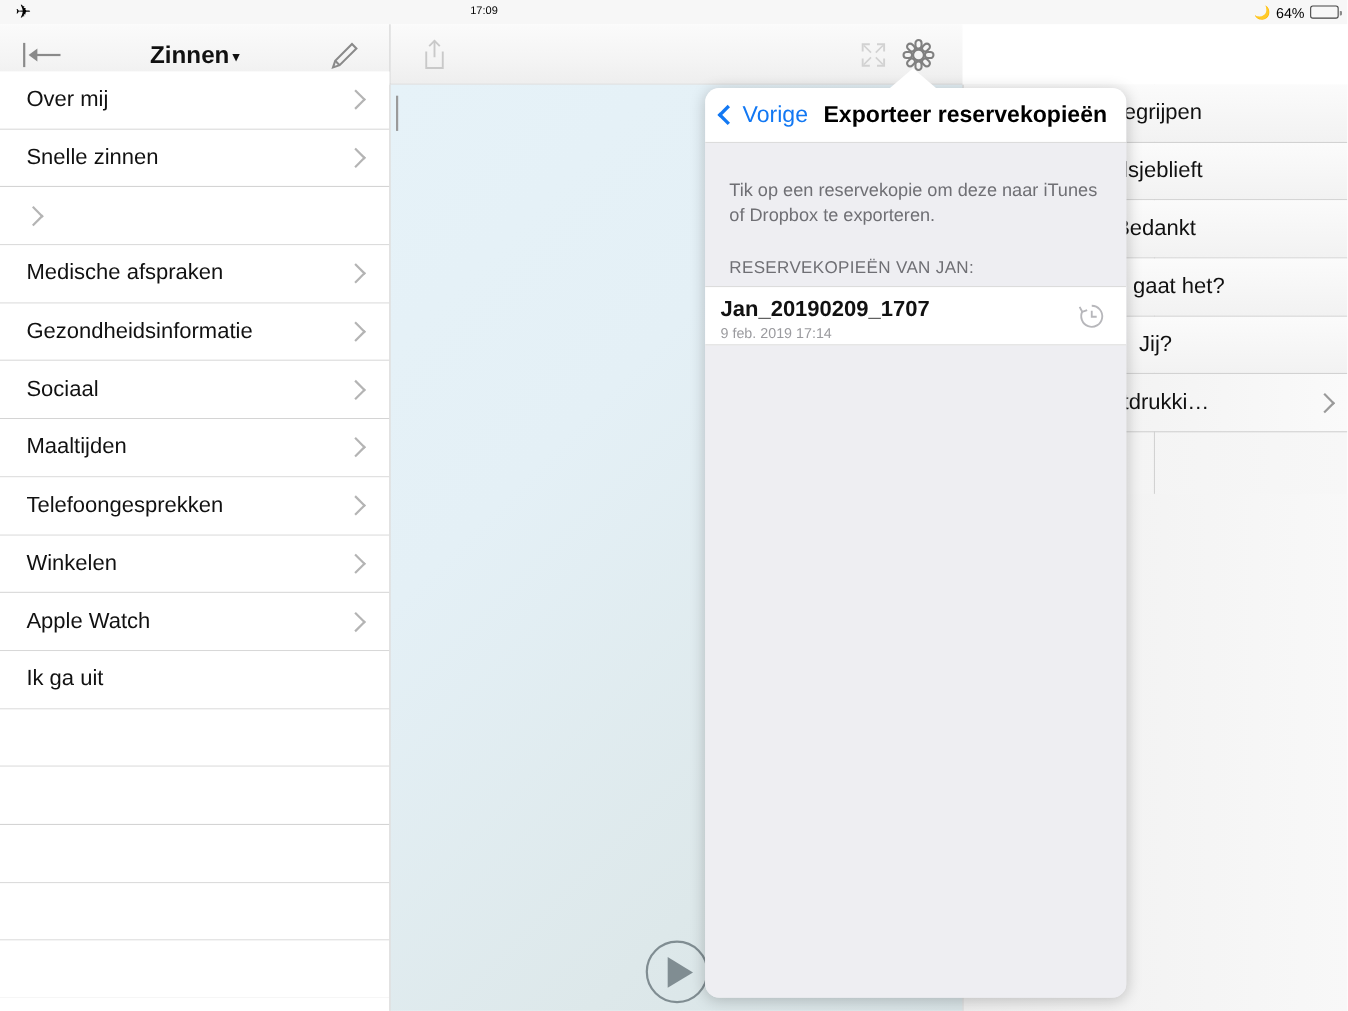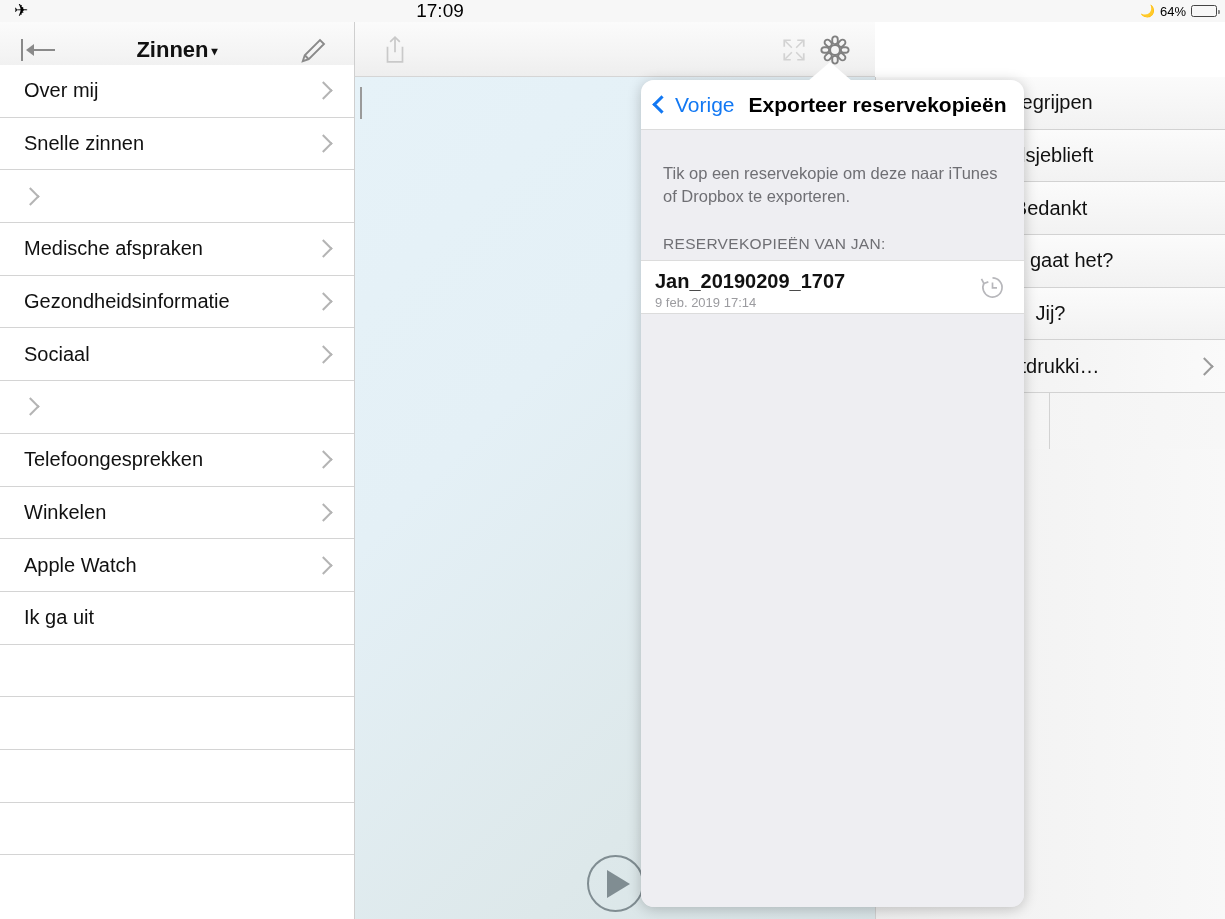--- a/index.html
+++ b/index.html
@@ -13,21 +13,21 @@
   
   .statusbar {
     position: absolute; top: 0; left: 0; width: 1225px; height: 22px;
     background: #f7f7f7;
     font-size: 13px; color: #000;
   }
   .sb-left { position: absolute; left: 14px; top: 0px; }
   .sb-plane { font-size: 17px; line-height: 22px; color: #000; }
   .sb-time {
     position: absolute; left: 0; top: 0; width: 1225px; height: 22px;
-    text-align: center; line-height: 22px; font-size: 19px;
+    text-align: center; line-height: 22px; font-size: 10px;
     letter-spacing: 0px;
     padding-right: 345px;
   }
   .sb-right {
     position: absolute; right: 8px; top: 0; height: 22px;
     display: flex; align-items: center; gap: 5px;
     font-size: 13px;
   }
   .sb-moon { font-size: 12px; color: #555; }
   .battery {
@@ -312,20 +312,21 @@
       </div>
       <div class="lrow">
         <span class="lbl">Gezondheidsinformatie</span>
         <span class="chev"></span>
       </div>
       <div class="lrow">
         <span class="lbl">Sociaal</span>
         <span class="chev"></span>
       </div>
       <div class="lrow">
+        <span class="lbl">Maaltijden</span>
         <span class="chev"></span>
       </div>
       <div class="lrow">
         <span class="lbl">Telefoongesprekken</span>
         <span class="chev"></span>
       </div>
       <div class="lrow">
         <span class="lbl">Winkelen</span>
         <span class="chev"></span>
       </div>

